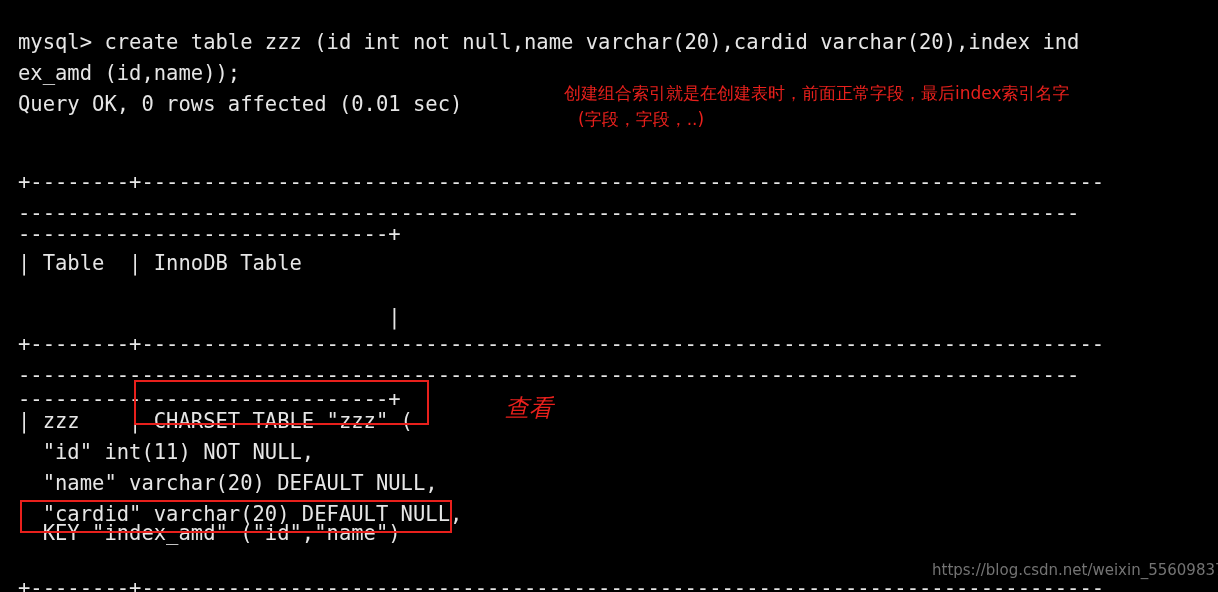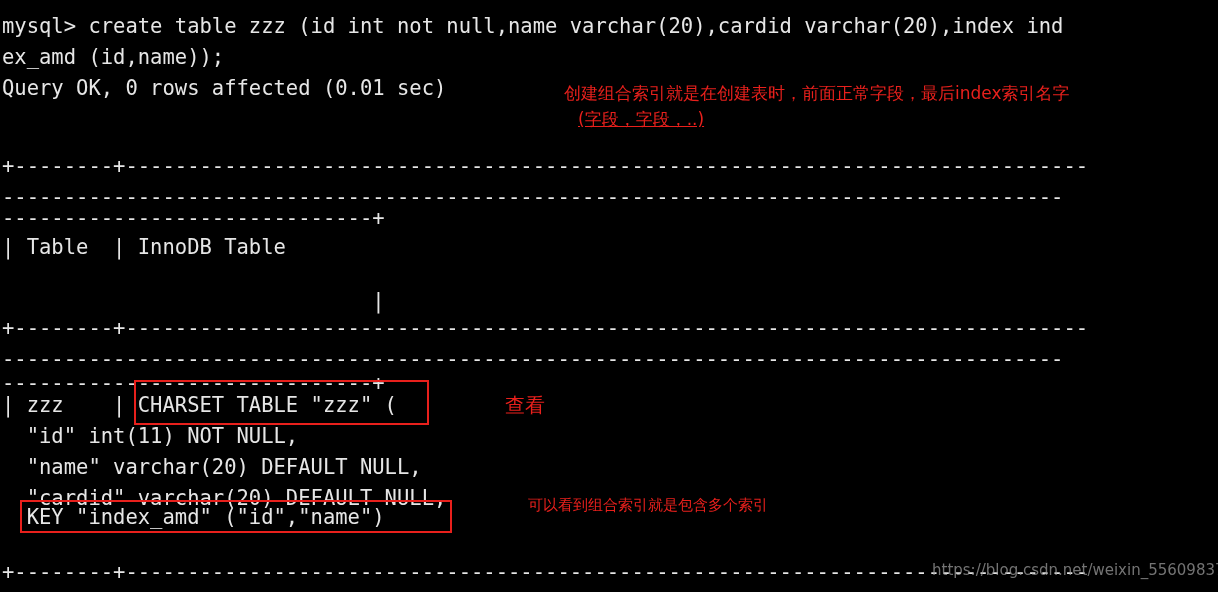--- a/index.html
+++ b/index.html
@@ -29,33 +29,33 @@
   .tline {
     position: absolute;
     left: 2px;
     height: 31px;
     line-height: 31px;
     white-space: pre;
     font-family: "DejaVu Sans Mono", "Liberation Mono", monospace;
     font-size: 20.5px;
     letter-spacing: 0px;
     color: #e6e6e6;
-    margin: 0;
+    margin: 16px;
   }
   
   .annot {
     position: absolute;
     white-space: pre;
     color: #e8201c;
     font-family: "DejaVu Sans", "Liberation Sans", sans-serif;
     line-height: 1.25;
     text-align: center;
   }
   .annot-big { font-size: 17px; }
-  .annot-med { font-size: 20px; }
+  .annot-med { font-size: 24px; font-style: italic; }
   .annot-small { font-size: 15px; }
   .redbox {
     position: absolute;
     border: 2px solid #e8201c;
     box-sizing: border-box;
     background: transparent;
   }
   .watermark {
     position: absolute;
     white-space: pre;
@@ -89,21 +89,20 @@
     <pre class="tline" style="top:452px">  "name" varchar(20) DEFAULT NULL,</pre>
     <pre class="tline" style="top:483px">  "cardid" varchar(20) DEFAULT NULL,</pre>
     <pre class="tline" style="top:502px">  KEY "index_amd" ("id","name")</pre>
     <pre class="tline" style="top:557px">+--------+------------------------------------------------------------------------------</pre>
   </div>
 
   <div class="redbox" style="left:134px; top:380px; width:295px; height:45px;"></div>
   <div class="redbox" style="left:20px; top:500px; width:432px; height:33px;"></div>
 
   <div class="annot annot-big" style="left:564px; top:83px;">创建组合索引就是在创建表时，前面正常字段，最后index索引名字</div>
-  <div class="annot annot-big" style="left:578px; top:109px;text-decoration:underline;">(字段，字段，..)</div>
+  <div class="annot annot-big" style="left:578px; top:109px;">(字段，字段，..)</div>
 
   <div class="annot annot-med" style="left:505px; top:393px;">查看</div>
 
-  <div class="annot annot-small" style="left:528px; top:496px;">可以看到组合索引就是包含多个索引</div>
 
   <div class="watermark" style="left:932px; top:561px;">https://blog.csdn.net/weixin_55609837</div>
 
 </div>
 
 </body></html>

